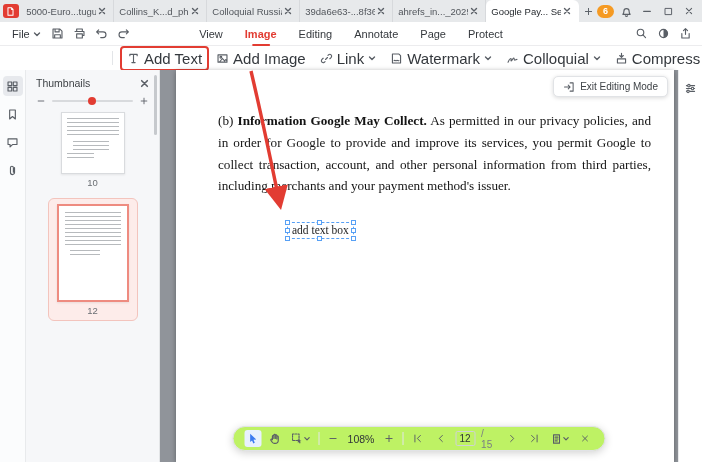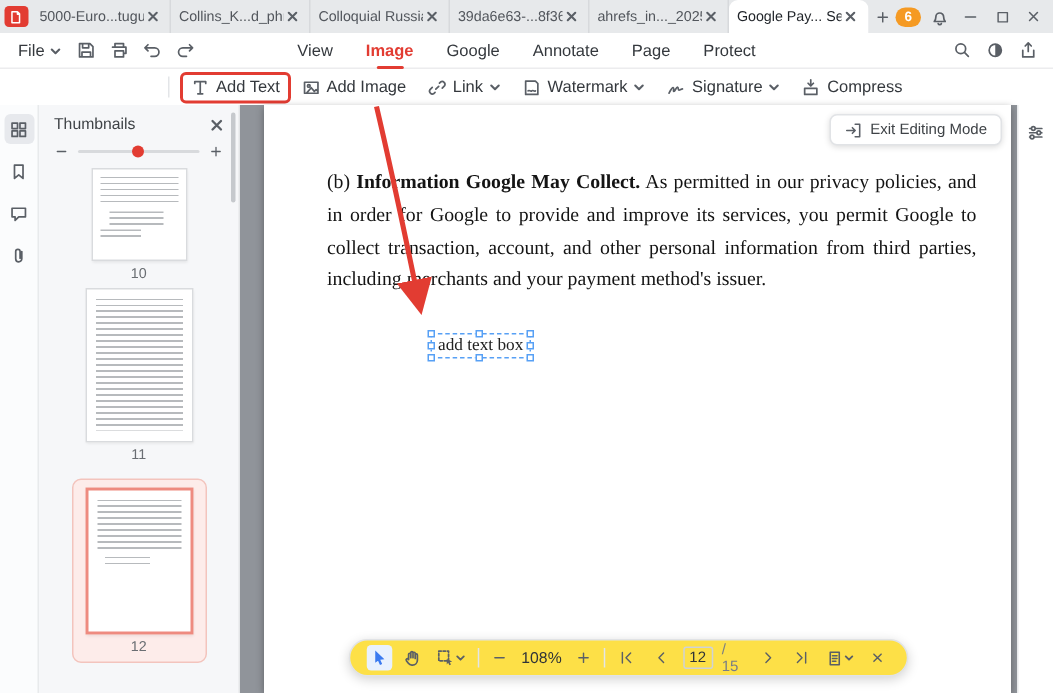--- a/index.html
+++ b/index.html
@@ -29,21 +29,21 @@
   .mb-center { position:absolute; left:50%; transform:translateX(-50%); display:flex; align-items:center; gap:22px; }
   .menu-item { font-size:11px; color:#34383d; cursor:pointer; position:relative; }
   .menu-item.active { color:#e23c32; font-weight:bold; }
   .menu-item.active::after { content:""; position:absolute; left:50%; transform:translateX(-50%); bottom:-6px; width:18px; height:2px; background:#e23c32; border-radius:1px; }
   .mb-right { margin-left:auto; display:flex; align-items:center; gap:4px; padding-right:8px; }
 
   
   .toolbar { position:absolute; left:0; top:46px; width:702px; height:25px; background:#fff; border-bottom:1px solid #e8eaec; display:flex; align-items:center; gap:14px; padding-left:112px; }
   .editall-btn { display:flex; align-items:center; gap:4px; background:#eff1f3; border-radius:10px; padding:3px 9px; cursor:pointer; font-size:10.5px; }
   .tsep { width:1px; height:14px; background:#e3e5e8; }
-  .tb-btn { display:flex; align-items:center; gap:4px; font-size:11px; color:#34383d; cursor:pointer; white-space:nowrap; }
+  .tb-btn { display:flex; align-items:center; gap:4px; font-size:15px; color:#34383d; cursor:pointer; white-space:nowrap; }
   .tb-btn.highlight { position:relative; }
   .red-box { position:absolute; inset:-4px -7px; border:2px solid #e23c32; border-radius:4px; pointer-events:none; }
 
   
   .exit-btn { position:absolute; right:34px; top:76px; height:21px; background:#fff; border:1px solid #e1e3e6; border-radius:5px; box-shadow:0 1px 4px rgba(0,0,0,.15); display:flex; align-items:center; gap:5px; padding:0 9px; font-size:10px; color:#3f4347; cursor:pointer; z-index:20; }
 
   
   .left-strip { position:absolute; left:0; top:70px; bottom:0; width:26px; background:#fbfcfd; border-right:1px solid #e8eaec; display:flex; flex-direction:column; align-items:center; padding-top:6px; gap:8px; }
   .strip-btn { width:20px; height:20px; display:flex; align-items:center; justify-content:center; border-radius:4px; cursor:pointer; }
   .strip-btn.active { background:#e7e9ed; }
@@ -71,21 +71,21 @@
   .textbox { position:absolute; left:111px; top:152px; border:1px dashed #57a0f5; padding:1px 4px 2px 4px; font-family:"Liberation Serif", serif; font-size:11.5px; color:#222; cursor:move; white-space:nowrap; }
   .h { position:absolute; width:5px; height:5px; background:#fff; border:1px solid #57a0f5; }
   .h.nw{left:-3px;top:-3px}.h.n{left:50%;margin-left:-3px;top:-3px}.h.ne{right:-3px;top:-3px}
   .h.e{right:-3px;top:50%;margin-top:-3px}.h.se{right:-3px;bottom:-3px}.h.s{left:50%;margin-left:-3px;bottom:-3px}
   .h.sw{left:-3px;bottom:-3px}.h.w{left:-3px;top:50%;margin-top:-3px}
 
   
   .right-rail { position:absolute; right:0; top:70px; bottom:0; width:24px; background:#fff; border-left:1px solid #e8eaec; display:flex; justify-content:center; padding-top:9px; }
 
   
-  .bottom-bar { position:absolute; left:419px; transform:translateX(-50%); bottom:11px; height:25px; background:#fde047; border:1px solid #e1e3e6; border-radius:13px; box-shadow:0 2px 8px rgba(0,0,0,.18); display:flex; align-items:center; gap:6px; padding:0 11px; z-index:30; }
+  .bottom-bar { position:absolute; left:419px; transform:translateX(-50%); bottom:11px; height:25px; background:#bef264; border:1px solid #e1e3e6; border-radius:13px; box-shadow:0 2px 8px rgba(0,0,0,.18); display:flex; align-items:center; gap:6px; padding:0 11px; z-index:30; }
   .bb-sep { width:1px; height:13px; background:#e3e5e8; }
   .bb-btn { display:flex; align-items:center; justify-content:center; width:17px; height:17px; border-radius:3px; cursor:pointer; }
   .bb-btn.active { background:#e8f1fe; }
   .zoom-text { font-size:10.5px; color:#2f3338; }
   .page-box { min-width:20px; height:15px; border:1px solid #cfd2d6; border-radius:2px; font-size:10px; color:#2f3338; display:flex; align-items:center; justify-content:center; padding:0 2px; cursor:text; }
   .page-total { font-size:10px; color:#7a7e84; }
 
   .arrow-overlay { position:absolute; left:0; top:0; z-index:60; pointer-events:none; }
 </style>
 </head>
@@ -204,21 +204,21 @@
     </span>
     <span class="iconbtn">
       <svg class="ic" width="13" height="13" viewBox="0 0 16 16">
           <path d="M11.5 3.5 L14 6 l-2.5 2.5 M14 6 H6 a3.5 3.5 0 0 0 0 7 h3"></path>
         </svg>
     </span>
   </div>
   <div class="mb-center">
     <span class="menu-item">View</span>
     <span class="menu-item active">Image</span>
-    <span class="menu-item">Google</span>
+    <span class="menu-item">Editing</span>
     <span class="menu-item">Annotate</span>
     <span class="menu-item">Page</span>
     <span class="menu-item">Protect</span>
   </div>
   <div class="mb-right">
     <span class="iconbtn">
       <svg class="ic" width="13" height="13" viewBox="0 0 16 16">
           <circle cx="6.8" cy="6.8" r="4"></circle>
           <path d="M9.8 9.8 L13 13"></path>
         </svg>
@@ -268,21 +268,21 @@
       </svg>
     <span>Watermark</span>
     <svg class="ic" width="8" height="8" viewBox="0 0 8 8">
         <path d="M1.5 3 L4 5.5 L6.5 3"></path>
       </svg>
   </div>
   <div class="tb-btn">
     <svg class="ic" width="13" height="13" viewBox="0 0 16 16">
         <path d="M2.5 12.5 c1.5-3 2.5-5 3.5-4.5 s-.5 3 .5 3 2-4 3-3.5 .2 2.5 1.2 2.5 1.8-1 2.8-1"></path>
       </svg>
-    <span>Signature</span>
+    <span>Colloquial</span>
     <svg class="ic" width="8" height="8" viewBox="0 0 8 8">
         <path d="M1.5 3 L4 5.5 L6.5 3"></path>
       </svg>
   </div>
   <div class="tb-btn">
     <svg class="ic" width="13" height="13" viewBox="0 0 16 16">
         <path d="M8 1.5 v5 M5.8 4.3 L8 6.5 l2.2-2.2 M3 8.5 h10 v5 H3 z"></path>
       </svg>
     <span>Compress</span>
   </div>
@@ -339,26 +339,20 @@
       </svg>
   </div>
   <div class="tp-list">
     <div>
       <div class="thumb" style="width:64px;height:62px;padding:5px;">
         <div class="lines" style="height:20px;margin-bottom:3px;"></div>
         <div class="lines" style="height:9px;width:70%;margin-left:6px;margin-bottom:3px;"></div>
         <div class="lines" style="height:6px;width:52%;"></div>
       </div>
       <div class="thumb-label">10</div>
-    </div>
-    <div>
-      <div class="thumb" style="width:72px;height:103px;padding:6px;">
-        <div class="lines" style="height:88px;"></div>
-      </div>
-      <div class="thumb-label">11</div>
     </div>
     <div class="sel-wrap">
       <div class="thumb" style="width:72px;height:98px;padding:6px;">
         <div class="lines" style="height:34px;margin-bottom:4px;"></div>
         <div class="lines" style="height:8px;width:55%;margin-left:5px;"></div>
       </div>
       <div class="thumb-label">12</div>
     </div>
   </div>
   <span class="tp-scroll"></span>

